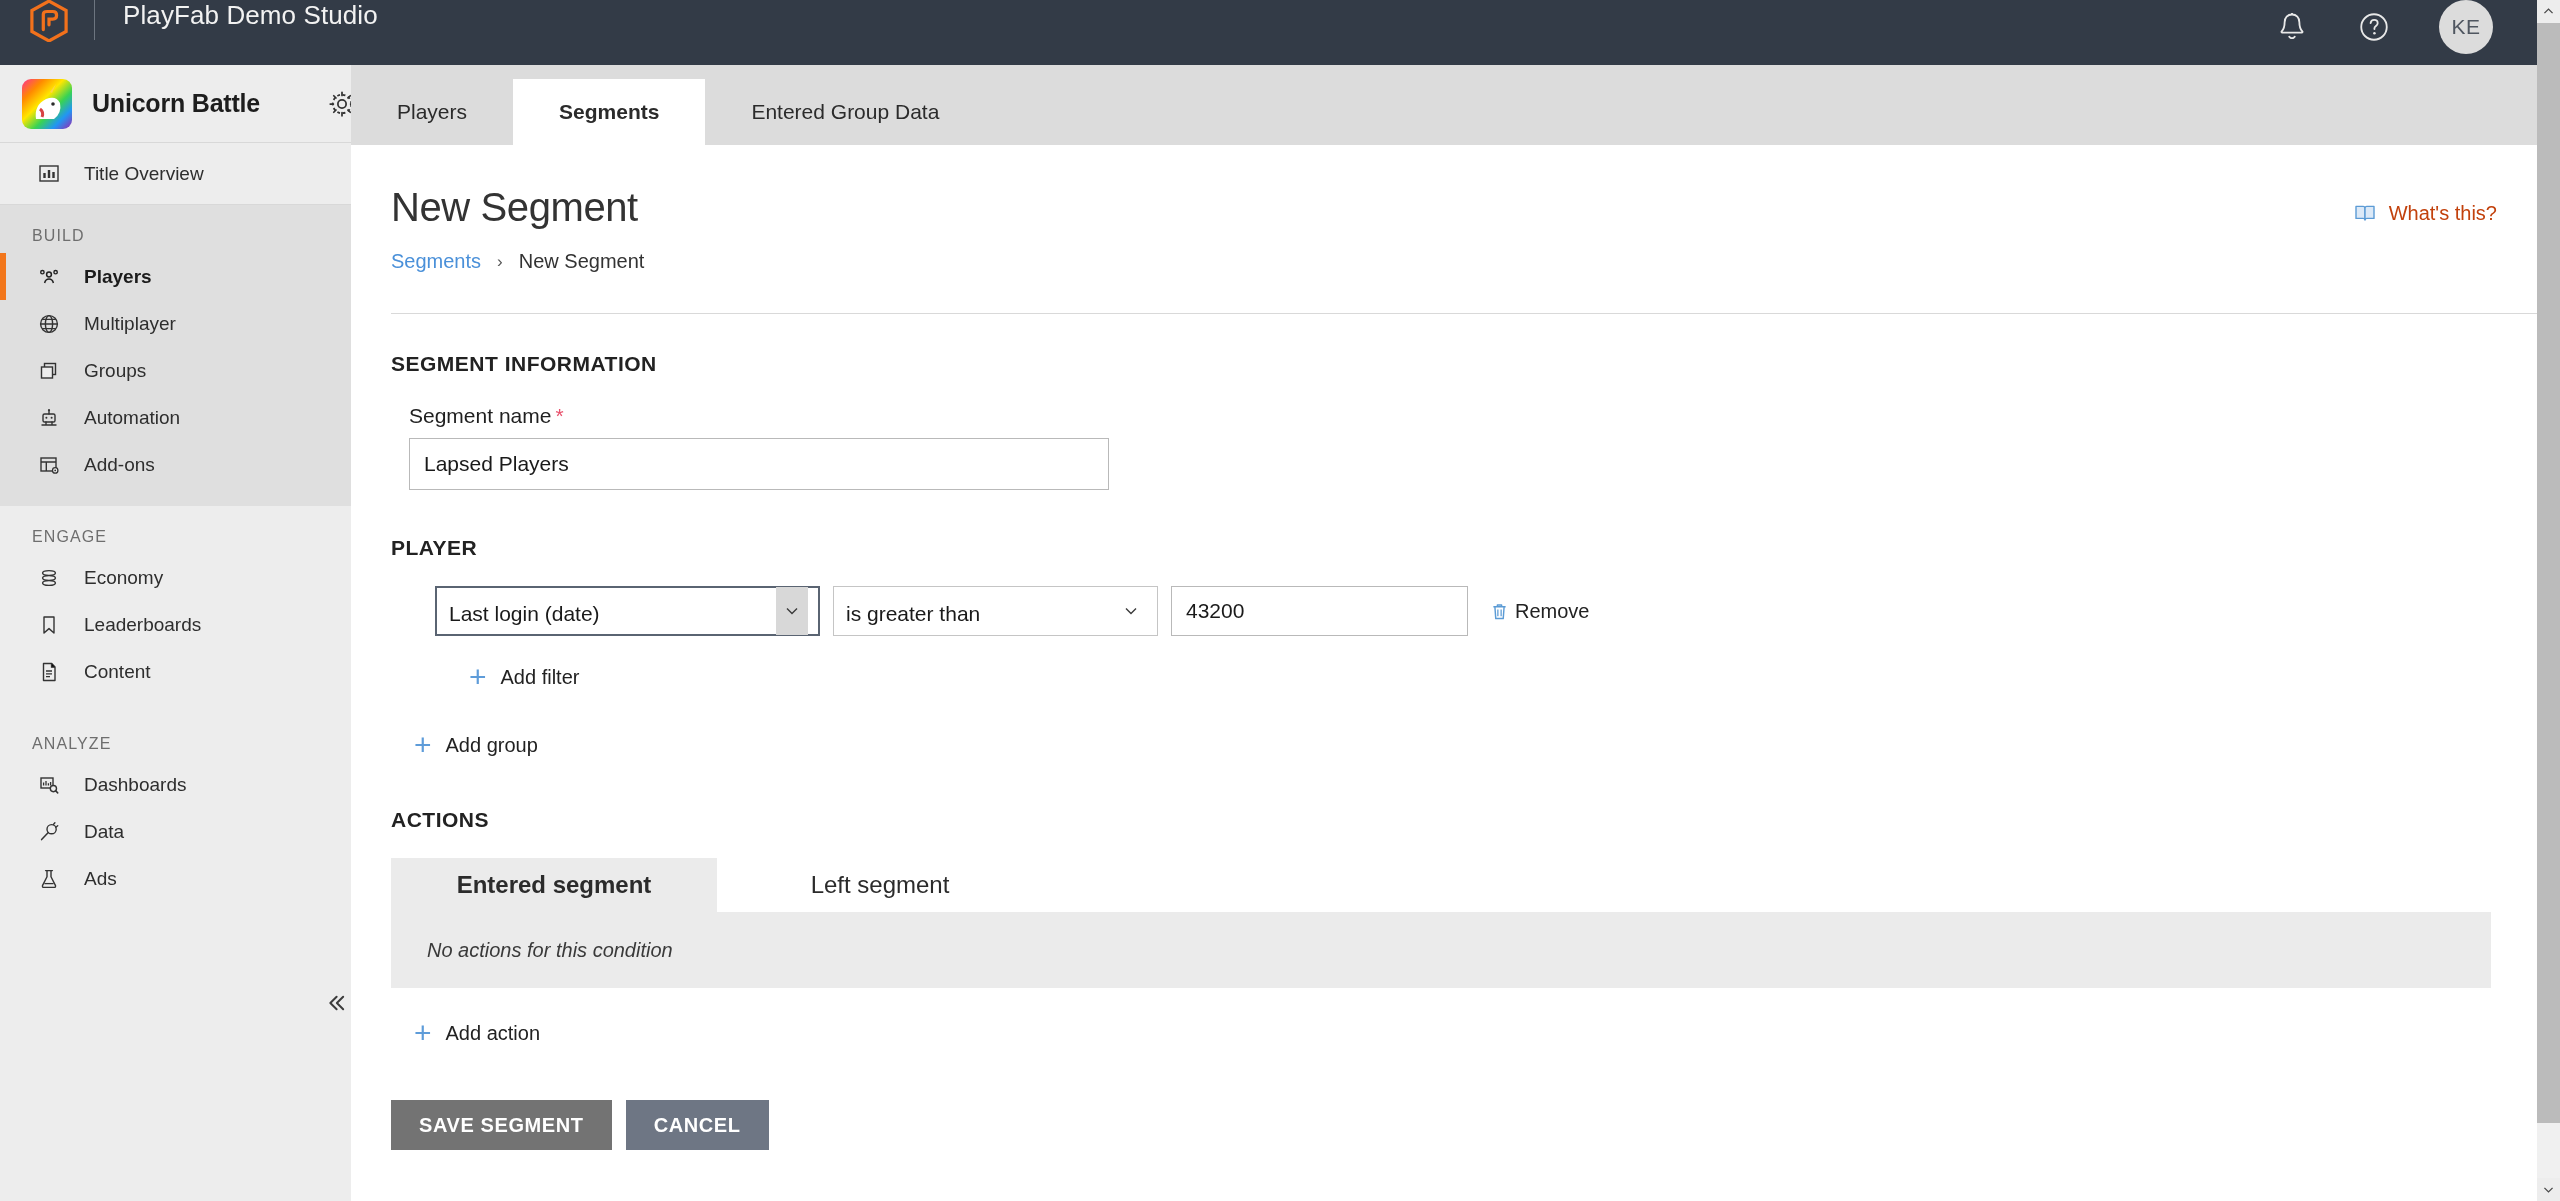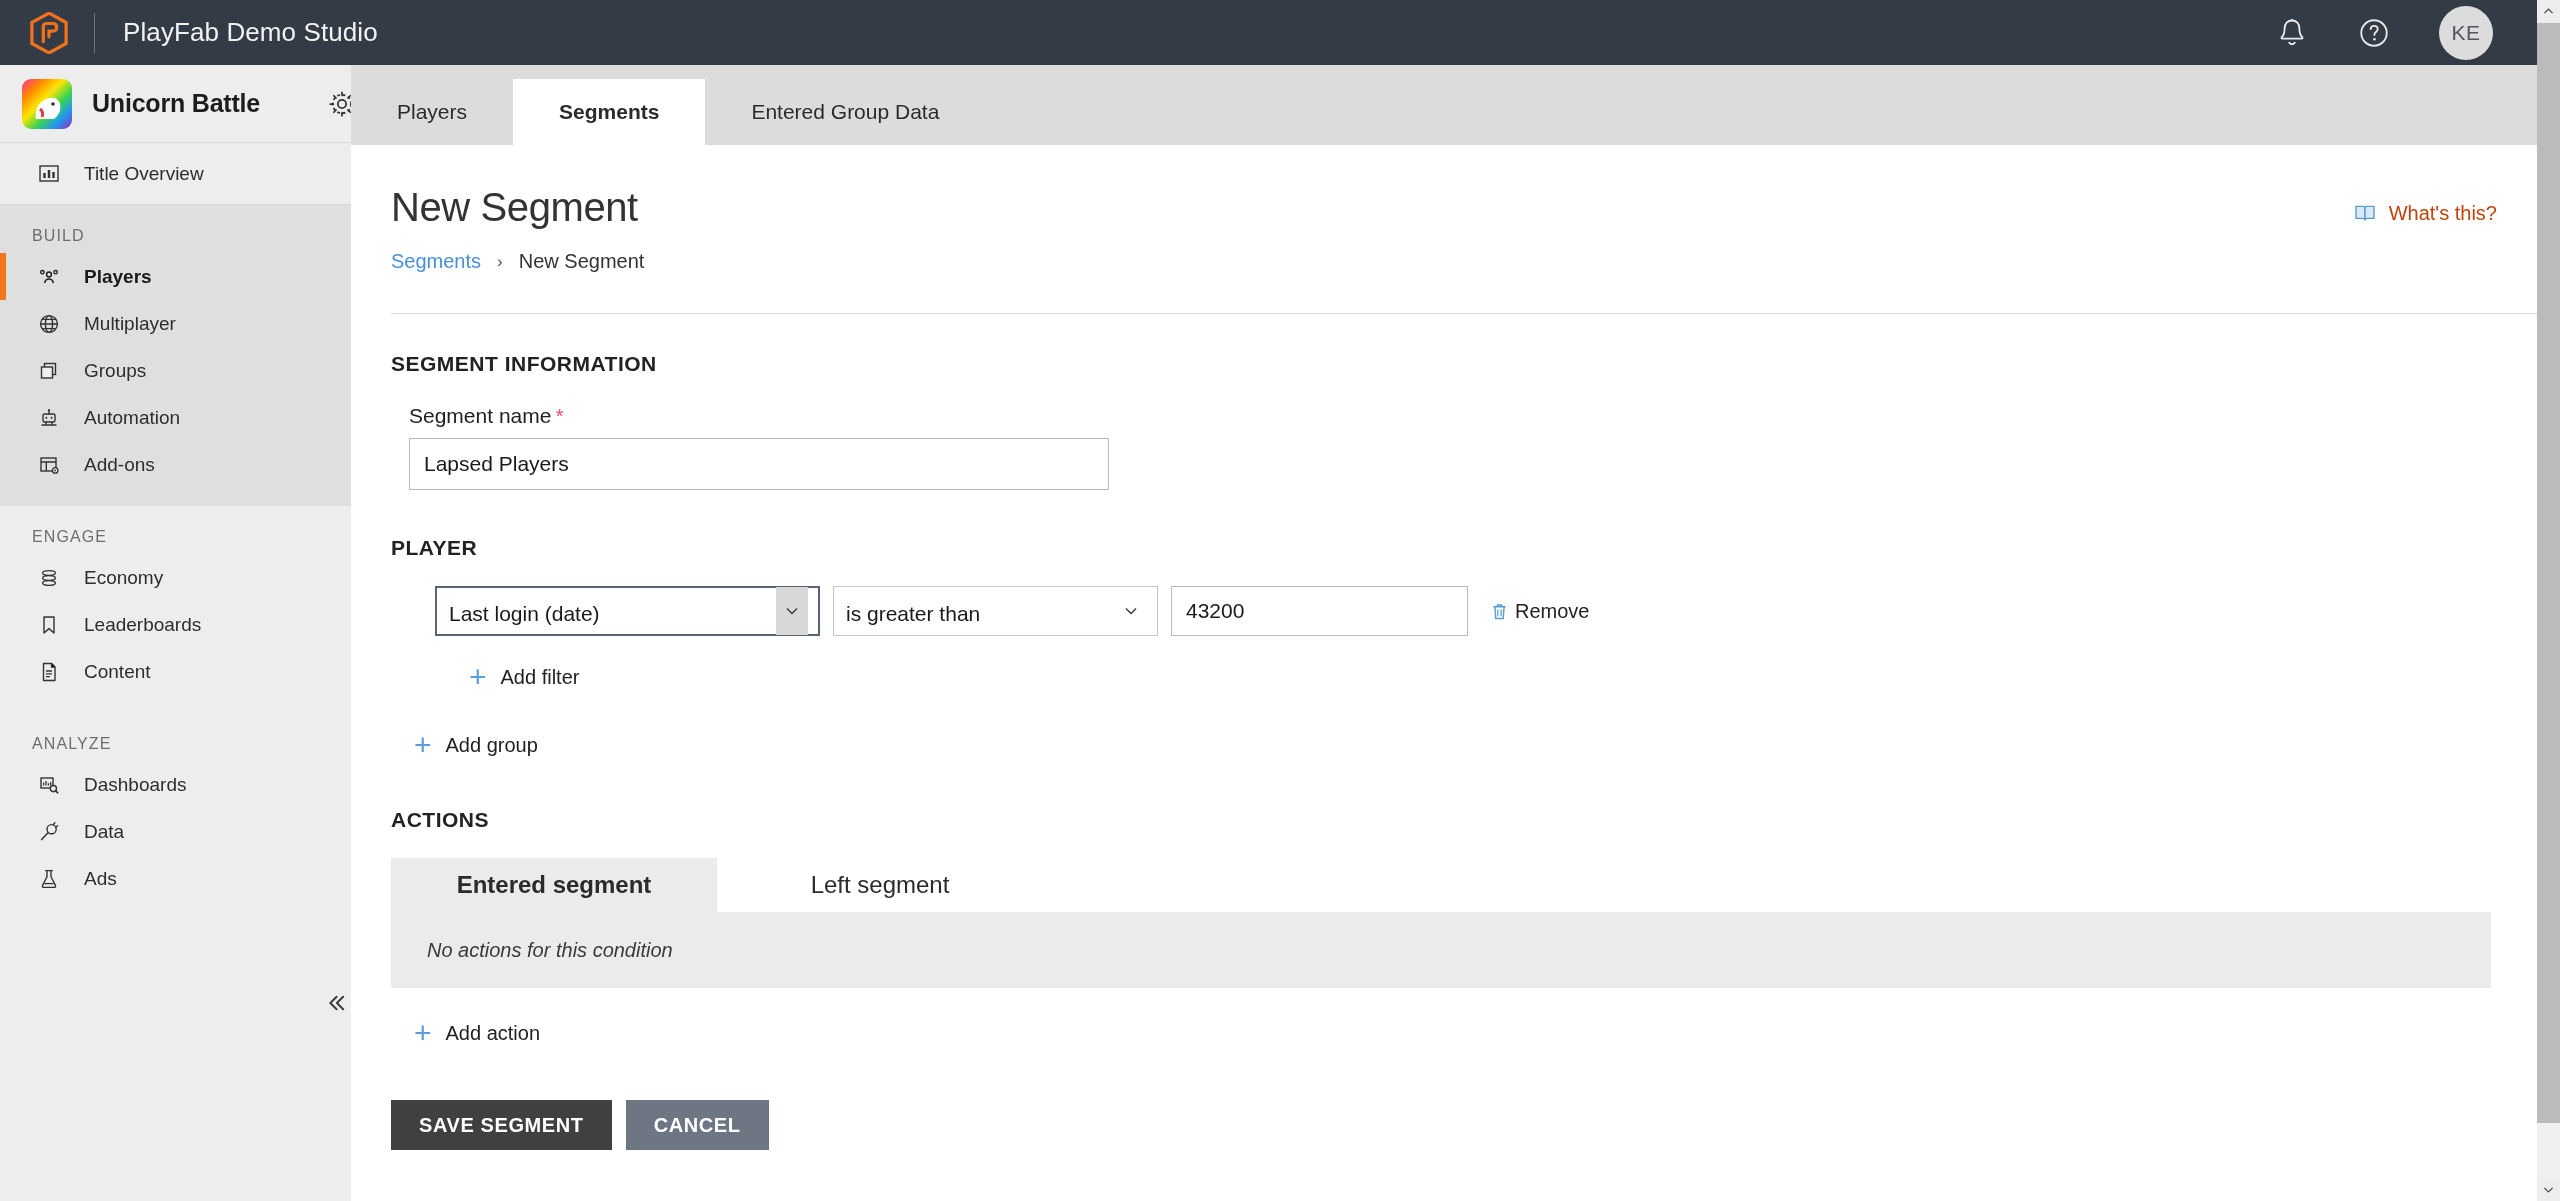--- a/index.html
+++ b/index.html
@@ -5,21 +5,21 @@
   * { box-sizing: border-box; margin: 0; padding: 0; }
   html, body {
     width: 2560px; height: 1201px;
     font-family: "Liberation Sans", sans-serif;
     background: #ffffff; overflow: hidden;
   }
 
   
   .topbar {
     position: absolute; top: 0; left: 0; width: 2537px; height: 65px;
-    background: #333b47; display: flex; align-items: center;
+    background: #333b47; display: flex; align-items: flex-start;
   }
   .brand-logo { margin-left: 30px; width: 38px; height: 42px; flex: none; }
   .brand-divider {
     width: 1px; height: 40px; background: #6d7580; margin: 0 28px 0 26px;
   }
   .brand-title {
     color: #f2f2f2; font-size: 26px; font-weight: 400; letter-spacing: .1px;
   }
   .topbar-right {
     margin-left: auto; display: flex; align-items: center; gap: 48px; margin-right: 44px;
@@ -156,21 +156,21 @@
   .act-panel {
     background: #ebebeb; height: 76px; display: flex; align-items: center;
     padding-left: 36px; width: 2100px;
   }
   .act-empty { font-style: italic; font-size: 20px; color: #3a3a3a; }
 
   .btn {
     height: 50px; border: none; font-size: 20px; font-weight: 700; color: #ffffff;
     letter-spacing: .6px; cursor: pointer; font-family: "Liberation Sans", sans-serif;
   }
-  .btn-save { background: #404040; padding: 0 28px; }
+  .btn-save { background: #737373; padding: 0 28px; }
   .btn-cancel { background: #6e7684; padding: 0 28px; }
 
   
   .scrollbar {
     position: absolute; top: 0; right: 0; width: 23px; height: 1201px;
     background: #f0f0f0;
   }
   .sb-arrow {
     height: 23px; display: flex; align-items: center; justify-content: center;
     background: #ededed;

